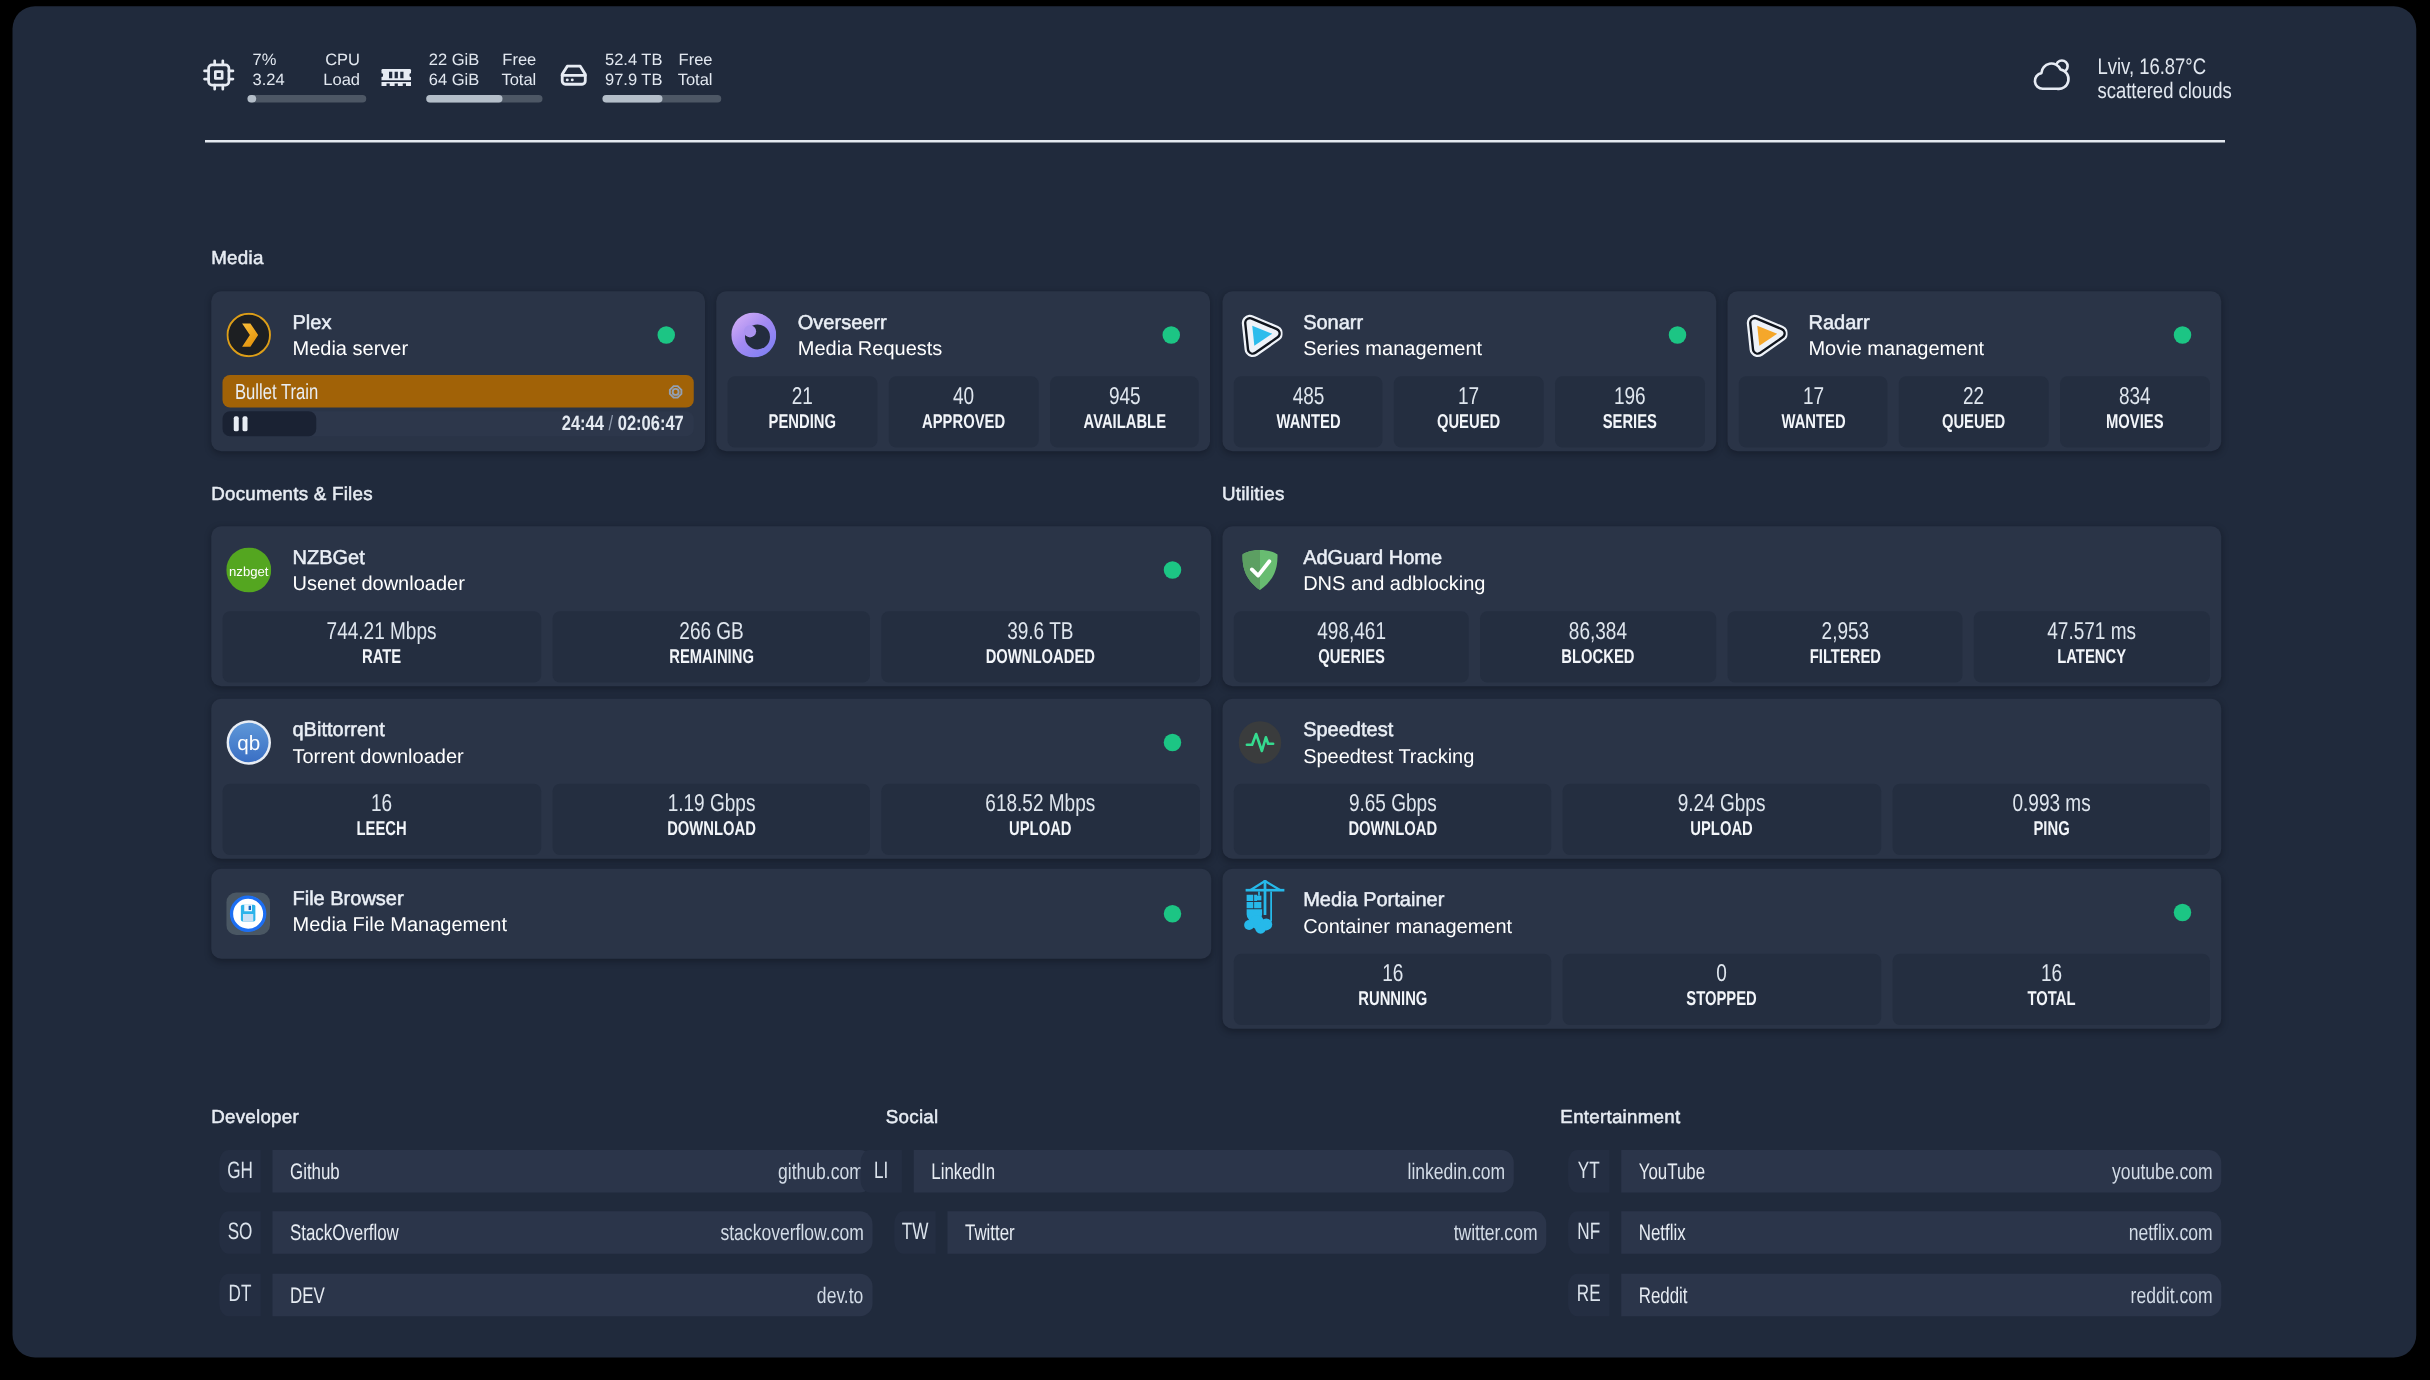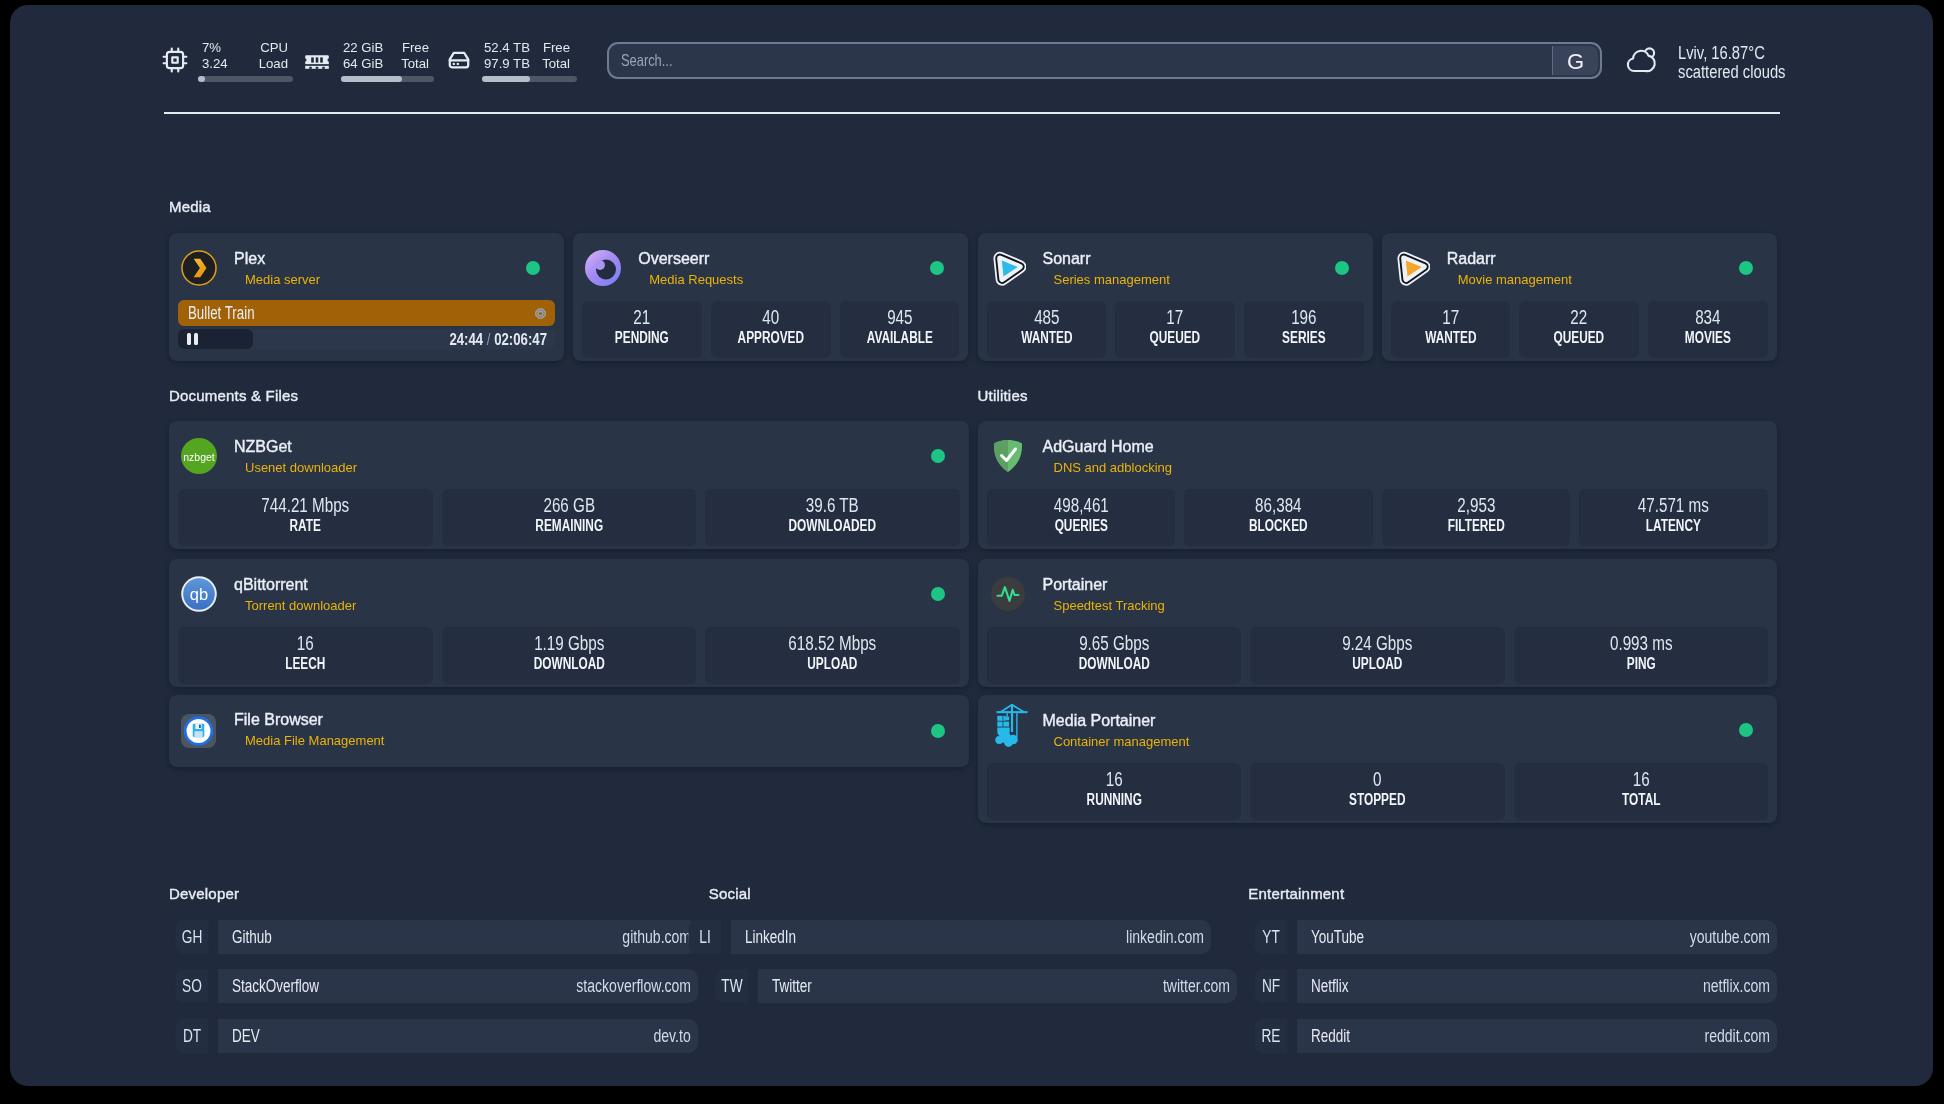--- a/index.html
+++ b/index.html
@@ -8,21 +8,21 @@
 .panel { position:absolute; left:10px; top:5px; width:1923px; height:1081px;
   background:#202a3c; border-radius:18px; }
 .content { position:absolute; left:0; top:0; width:1944px; height:1104px; }
 .abs { position:absolute; }
 .title { position:absolute; font-size:15px; font-weight:500; color:#e7ecf3; -webkit-text-stroke:0.4px #e7ecf3;
   line-height:23px; letter-spacing:0.2px; }
 .card { position:absolute; background:#2a3447; border-radius:8px; box-shadow:0 2px 5px rgba(8,12,20,0.35); }
 .svcicon { position:absolute; left:12px; top:17px; width:36px; height:36px; }
 .st { position:absolute; left:65px; top:15px; font-size:16px; font-weight:500; -webkit-text-stroke:0.4px #eaeff6;
   color:#eaeff6; line-height:22px; }
-.ss { position:absolute; left:76px; top:37px; font-size:13px; color:#eab308;
+.ss { position:absolute; left:65px; top:37px; font-size:16px; color:#ffffff;
   line-height:20px; }
 .dot { position:absolute; width:14px; height:14px; border-radius:50%;
   background:#1cc584; top:28px; right:24px; }
 .stats { position:absolute; left:9px; right:9px; top:68px; height:57px;
   display:flex; gap:9px; }
 .sb { flex:1; background:#242e40; border-radius:6px; text-align:center;
   padding-top:5px; overflow:hidden; }
 .sv { font-size:19.5px; color:#dfe6ee; line-height:23px; transform:scaleX(0.78); transform-origin:50% 50%; }
 .sl { font-size:16px; font-weight:700; color:#f2f5f9; line-height:17.5px;
   transform:scaleX(0.74); transform-origin:50% 50%; }
@@ -84,24 +84,20 @@
   <path d="M3.5 12.3h17"></path>
   <circle cx="7.2" cy="15.6" r="1.1" fill="#e6ebf3" stroke="none"></circle>
   <circle cx="10.9" cy="15.6" r="1.1" fill="#e6ebf3" stroke="none"></circle>
 </svg>
 <div class="res-t" style="left:484px;top:40px">52.4 TB<br>97.9 TB</div>
 <div class="res-t" style="left:484px;top:40px;width:86px;text-align:right">Free<br>Total</div>
 <div class="bar" style="left:482px;top:75.5px;width:95px">
       <div class="barf" style="width:47.5px"></div>
     </div>
 
-<div class="abs" style="left:607px;top:41.5px;width:995px;height:37.5px;background:#2b364b;border:2px solid #6d7a92;border-radius:11px;">
-  <div class="abs" style="left:12px;top:0;line-height:33.5px;font-size:16.5px;color:#99a5b8;transform:scaleX(0.78);transform-origin:0 50%;">Search...</div>
-  <div class="abs" style="right:2px;top:2px;bottom:2px;width:46px;background:#39445a;border-left:1px solid #5f6c84;border-radius:0 8px 8px 0;text-align:center;line-height:32px;font-size:22px;font-weight:400;color:#eef1f6;">G</div>
-</div>
 
 <svg class="abs" style="left:1625px;top:43px" width="35" height="32" viewBox="0 0 35 32" fill="none" stroke="#e6ebf3" stroke-width="2.1" stroke-linecap="round" stroke-linejoin="round">
   <circle cx="24.5" cy="10" r="4.6"></circle>
   <path d="M20.5 28H9.2a6.3 6.3 0 0 1-1.1-12.5 8 8 0 0 1 15.3-2.9 5.8 5.8 0 0 1-2.9 15.4z" fill="#202a3c"></path>
 </svg>
 <div class="res-t" style="left:1678px;top:43.5px;font-size:18px;line-height:19px;transform:scaleX(0.82);transform-origin:0 50%;">Lviv, 16.87°C<br>scattered clouds</div>
 
 <div class="abs" style="left:164px;top:112px;width:1616px;height:1.6px;background:#e4e9f0;"></div>
 
 <div class="title" style="left:169px;top:195px">Media</div>
@@ -307,21 +303,21 @@
           <div class="sl">UPLOAD</div>
         </div>
   </div>
 </div>
 
 <div class="card" style="left:977.5px;top:558.5px;width:799.5px;height:128px">
   <svg class="svcicon" viewBox="0 0 36 36">
     <circle cx="18" cy="18" r="17" fill="#3a3c3d"></circle>
     <path d="M7.5 19.8h4.2l3.2-8.6 4.6 13.6 3.2-11 1.8 5.2h4" fill="none" stroke="#35db8f" stroke-width="2.1" stroke-linecap="round" stroke-linejoin="round"></path>
   </svg>
-  <div class="st">Portainer</div>
+  <div class="st">Speedtest</div>
   <div class="ss">Speedtest Tracking</div>
   <div class="stats">
     <div class="sb">
           <div class="sv">9.65 Gbps</div>
           <div class="sl">DOWNLOAD</div>
         </div>
     <div class="sb">
           <div class="sv">9.24 Gbps</div>
           <div class="sl">UPLOAD</div>
         </div>

